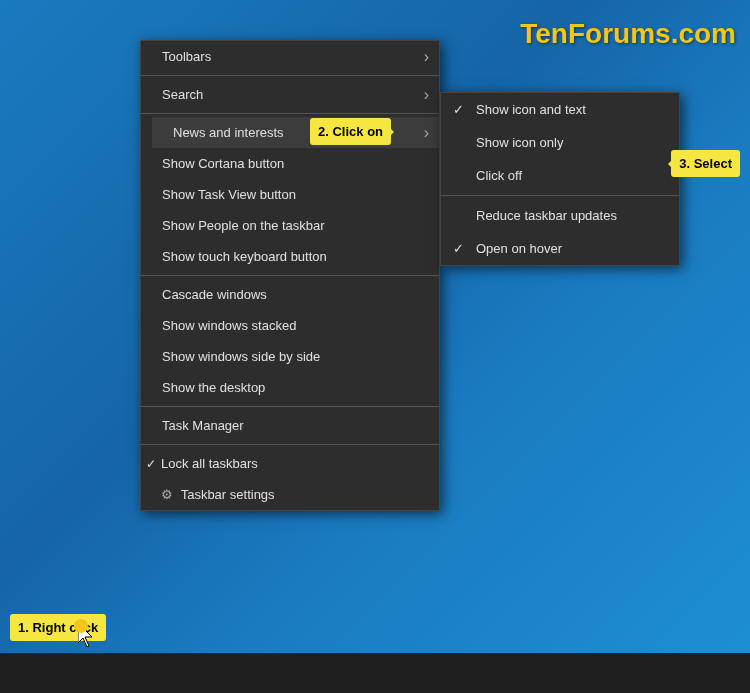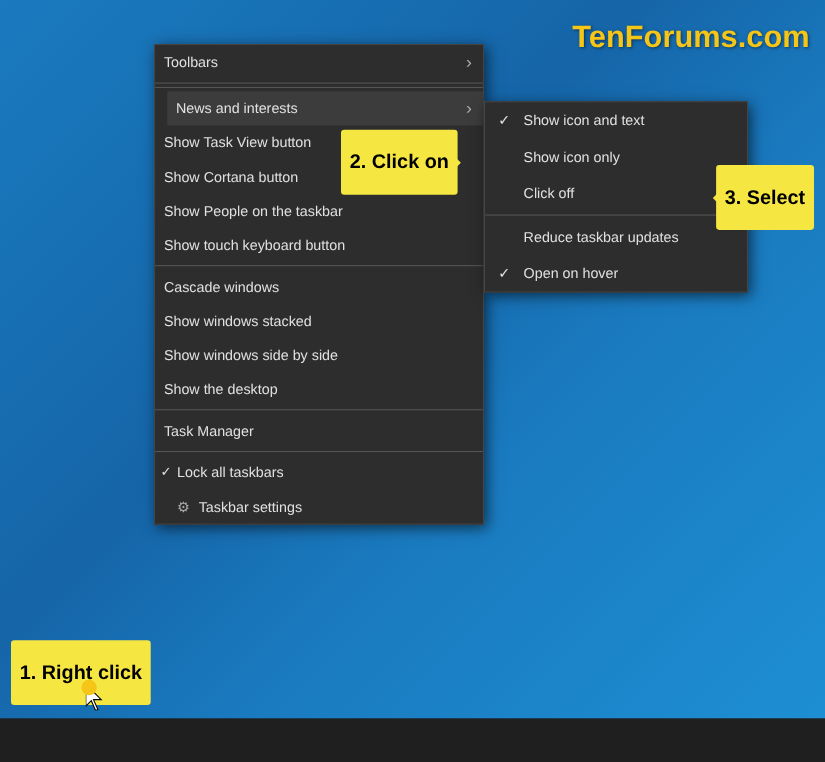--- a/index.html
+++ b/index.html
@@ -52,25 +52,26 @@
       top: 40px;
       left: 140px;
       width: 300px;
       background: #2d2d2d;
       border: 1px solid #444;
       box-shadow: 3px 3px 12px rgba(0,0,0,0.6);
       z-index: 100;
     }
 
     .menu-item {
-      padding: 8px 8px;
+      padding: 8px 21px;
       color: #e0e0e0;
       font-size: 13px;
       cursor: pointer;
       display: flex;
+      align-items: center;
       gap: 8px;
       position: relative;
     }
 
     .menu-item.highlighted {
       background: #3a3a3a;
       margin-left: 11px;
     }
 
     .menu-item .checkmark {
@@ -124,23 +125,23 @@
       height: 1px;
       background: #555;
       margin: 3px 0;
     }
 
     
     .tooltip {
       display: inline-block;
       background: #f5e642;
       color: #000;
-      font-size: 18px;
+      font-size: 13px;
       font-weight: bold;
-      padding: 19px 8px;
+      padding: 6px 8px;
       border-radius: 3px;
       position: absolute;
       z-index: 200;
       white-space: nowrap;
     }
 
     .tooltip-click {
       top: 118px;
       left: 310px;
     }
@@ -212,33 +213,36 @@
   <div class="watermark">TenForums.com</div>
 
   <div class="context-menu">
 
     <div class="menu-item has-arrow">
       <span>Toolbars</span>
     </div>
 
     <div class="menu-divider"></div>
 
+    <div class="menu-item has-arrow">
+      <span>Search</span>
+    </div>
 
     <div class="menu-divider"></div>
 
     <div class="menu-item highlighted has-arrow" style="background:#3c3c3c;">
       <span>News and interests</span>
     </div>
 
     <div class="menu-item">
+      <span>Show Cortana button</span>
+    </div>
+
+    <div class="menu-item">
       <span>Show Task View button</span>
-    </div>
-
-    <div class="menu-item">
-      <span>Show Cortana button</span>
     </div>
 
     <div class="menu-item">
       <span>Show People on the taskbar</span>
     </div>
 
 
     <div class="menu-item">
       <span>Show touch keyboard button</span>
     </div>

